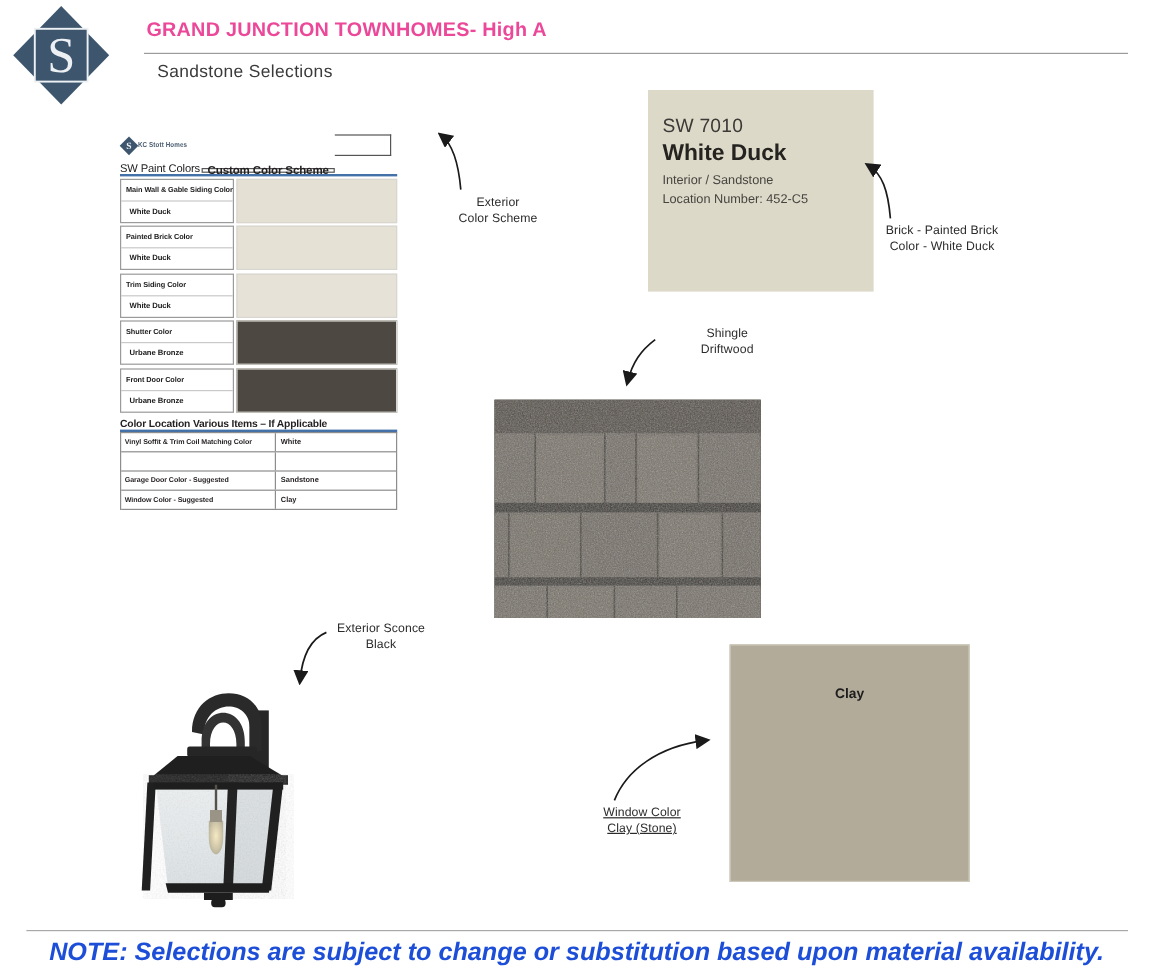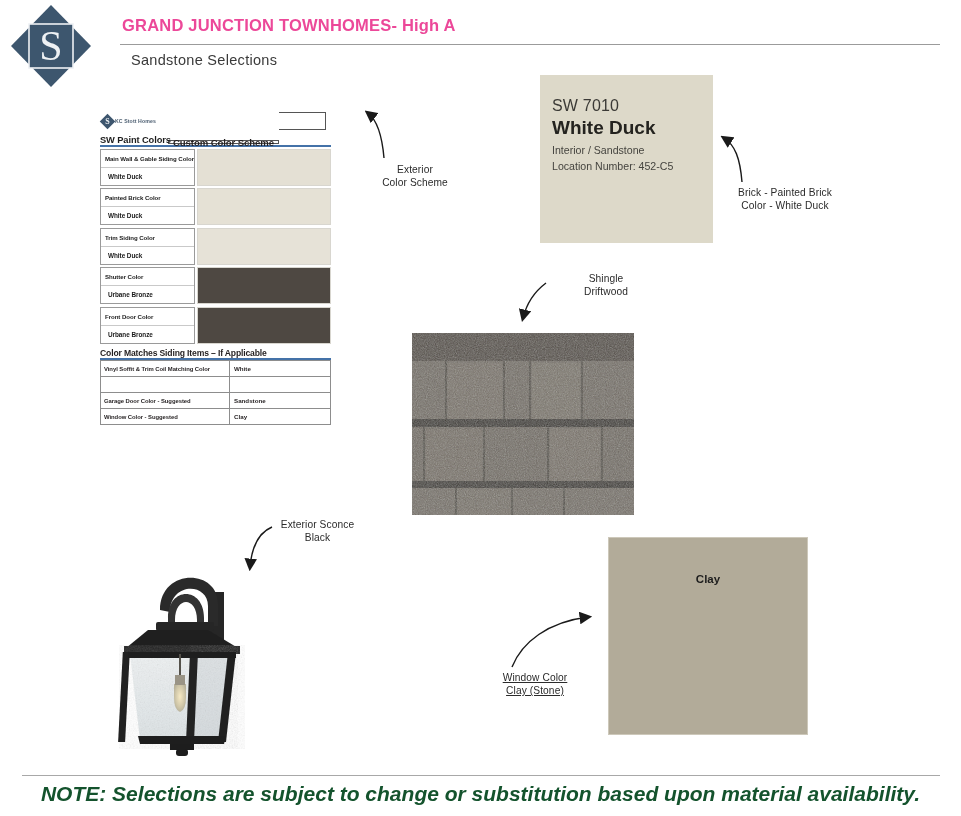--- a/index.html
+++ b/index.html
@@ -21,40 +21,40 @@
                  position:relative;flex:none;margin-left:2px;}
   .brand-diamond:after{content:"S";position:absolute;inset:0;transform:rotate(-45deg);
                  color:#eef1f4;font-size:8px;font-weight:bold;display:flex;
                  align-items:center;justify-content:center;font-family:"Liberation Serif",serif;}
   .brand-text{font-size:5.2px;color:#4b5d70;font-weight:bold;letter-spacing:.1px;
               white-space:nowrap;transform:scaleY(1.15);}
   .scheme-cell{border:1px solid #555;font-size:9.6px;font-weight:bold;padding:1px 4px;
                display:flex;align-items:center;background:#fff;letter-spacing:-.1px;margin-top:28px;}
   .scheme-blank{border:1px solid #555;border-left:none;width:46px;background:#fff;}
 
-  .sec-title{font-size:9.3px;font-weight:bold;color:#1d1d1d;margin-top:5px;letter-spacing:-.1px;}
+  .sec-title{font-size:9.3px;font-weight:normal;color:#1d1d1d;margin-top:5px;letter-spacing:-.1px;}
   .sec-rule{height:2.4px;background:#4472a8;margin-top:0px;margin-bottom:1.5px;}
 
   .pair{display:flex;margin-bottom:2.5px;}
   .pair-left{width:93px;border:1px solid #9a9a9a;background:#fff;}
   .pair-cell{height:17px;display:flex;align-items:center;padding-left:4px;
              font-size:6.1px;font-weight:bold;color:#1a1a1a;letter-spacing:-.05px;}
   .pair-cell.second{border-top:1px solid #c9c9c9;padding-left:7px;font-size:6.4px;}
   .pair-swatch{flex:1;margin-left:2px;border:1px solid #d8d6cf;}
 
   #matches-title{font-size:8.6px;font-weight:bold;margin-top:4px;letter-spacing:-.15px;}
   #matches-rule{height:2.2px;background:#4472a8;margin-bottom:0px;}
   .m-table{border:1px solid #8d8d8d;border-bottom:none;background:#fff;}
   .m-row{display:flex;border-bottom:1px solid #8d8d8d;height:15px;}
   .m-a{width:125px;border-right:1px solid #8d8d8d;display:flex;align-items:center;
        padding-left:3px;font-size:5.9px;font-weight:bold;letter-spacing:-.05px;}
   .m-b{flex:1;display:flex;align-items:center;padding-left:4px;font-size:6.2px;font-weight:bold;}
 
   
-  #paint-chip{position:absolute;left:540px;top:75px;width:173px;height:168px;
+  #paint-chip{position:absolute;left:540px;top:75px;width:188px;height:168px;
               background:#ddd9c9;}
   .chip-code{position:absolute;left:12px;top:22px;font-size:16px;color:#3b3a36;letter-spacing:.2px;}
   .chip-name{position:absolute;left:12px;top:42px;font-size:19px;font-weight:bold;color:#24231f;}
   .chip-use{position:absolute;left:12px;top:69px;font-size:10.6px;color:#45443f;}
   .chip-loc{position:absolute;left:12px;top:85px;font-size:10.6px;color:#45443f;}
 
   
   #shingle-panel{position:absolute;left:412px;top:333px;width:222px;height:182px;
                  overflow:hidden;background:#55504a;}
   #clay-panel{position:absolute;left:608px;top:537px;width:198px;height:196px;
@@ -69,21 +69,21 @@
   #anno-scheme{left:360px;top:163px;width:110px;}
   #anno-brick{left:715px;top:186px;width:140px;}
   #anno-shingle{left:556px;top:272px;width:100px;}
   #anno-sconce{left:255px;top:518px;width:125px;}
   #anno-window{left:470px;top:671px;width:130px;text-decoration:underline;}
   .anno-svg{position:absolute;overflow:visible;}
 
   
   #footer-rule{position:absolute;left:22px;top:775px;width:918px;height:1px;background:#a8a8a8;}
   #footer-note{position:absolute;left:0;right:0;top:782px;text-align:center;
-               font-size:21px;font-style:italic;font-weight:bold;color:#14532d;}
+               font-size:21px;font-style:italic;font-weight:bold;color:#1d4ed8;}
 </style>
 </head>
 <body>
 
 <div id="logo-mark">
   <svg width="86" height="88" viewBox="0 0 86 88">
     <polygon points="43,3 83,44 43,85 3,44" fill="#3d566e"></polygon>
     <rect x="21" y="22" width="44" height="44" fill="#3d566e" stroke="#eef1f4" stroke-width="1.6"></rect>
     <text x="43" y="58" text-anchor="middle" font-family="Liberation Serif, serif" font-size="42" fill="#eef1f4">S</text>
   </svg>
@@ -137,21 +137,21 @@
       </div>
       <div class="pair">
         <div class="pair-left">
           <div class="pair-cell">Front Door Color</div>
           <div class="pair-cell second">Urbane Bronze</div>
         </div>
         <div class="pair-swatch" style="background: rgb(78, 72, 66);"></div>
       </div>
     </div>
 
-  <div id="matches-title">Color Matches Siding Items – If Applicable</div>
+  <div id="matches-title">Color Location Various Items – If Applicable</div>
   <div id="matches-rule"></div>
   <div class="m-table" id="matches-rows">
       <div class="m-row">
         <div class="m-a">Vinyl Soffit &amp; Trim Coil Matching Color</div>
         <div class="m-b">White</div>
       </div>
       <div class="m-row">
         <div class="m-a"></div>
         <div class="m-b"></div>
       </div>

